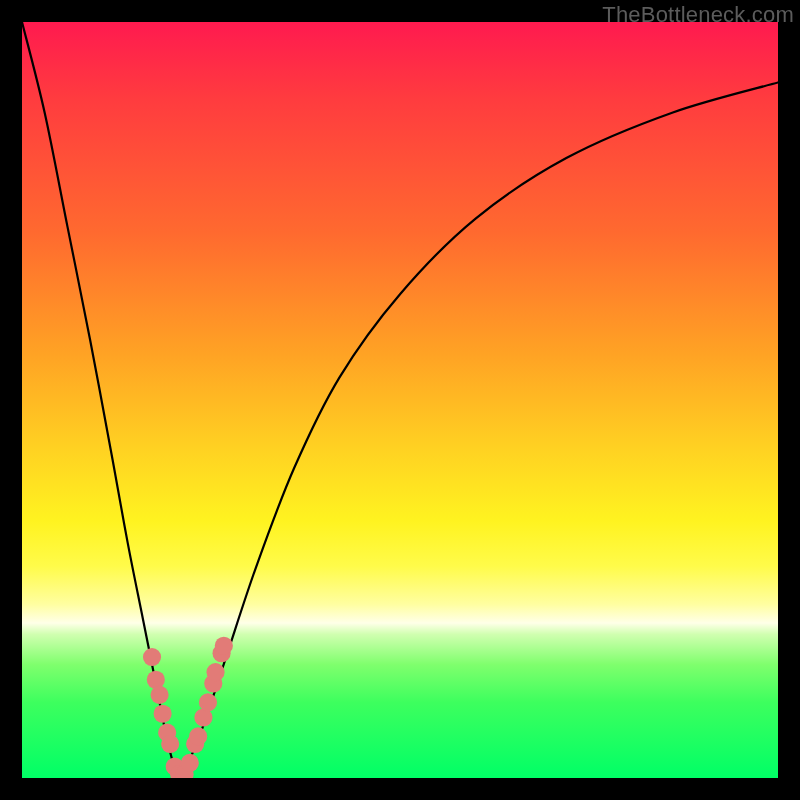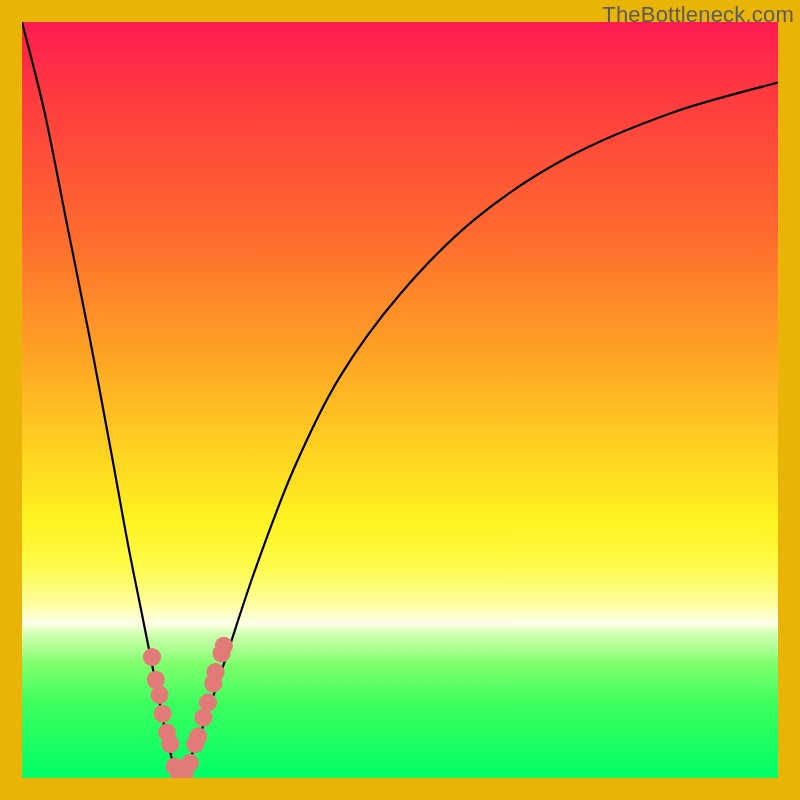--- a/index.html
+++ b/index.html
@@ -7,21 +7,21 @@
     padding: 0;
     width: 800px;
     height: 800px;
     overflow: hidden;
     font-family: Arial, Helvetica, sans-serif;
   }
   .frame {
     position: relative;
     width: 800px;
     height: 800px;
-    background: #eab308;
+    background: #000000;
   }
   .plot-area {
     position: absolute;
     left: 22px;
     top: 22px;
     width: 756px;
     height: 756px;
     background: linear-gradient(
       to bottom,
       #ff1a4f 0%,

